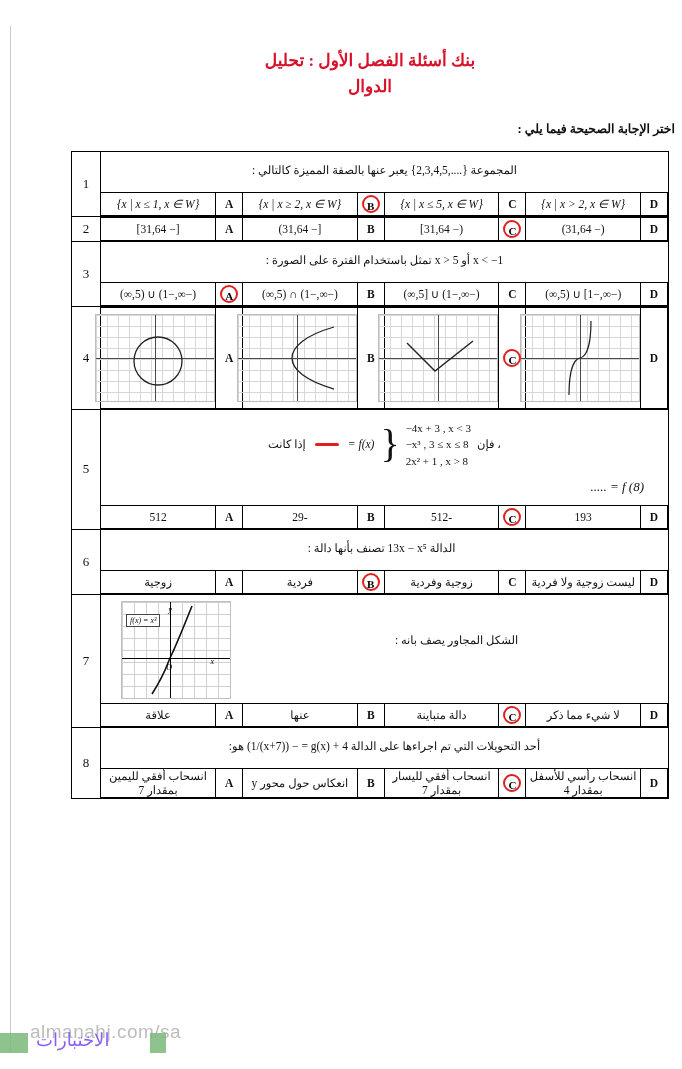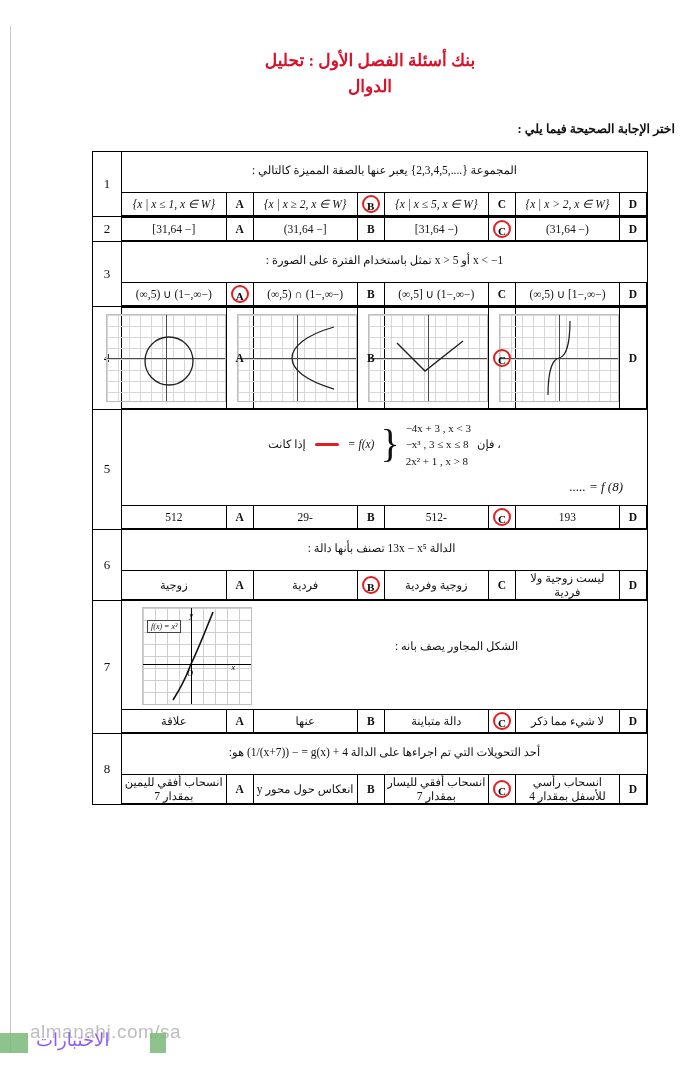--- a/index.html
+++ b/index.html
@@ -35,21 +35,21 @@
   }
   .instruction{
     text-align:right;
     margin:24px 36px 12px 20px;
     font-size:12.5px;
     font-weight:bold;
   }
 
   table.quiz{
     border-collapse:collapse;
-    width:556px;
+    width:598px;
     margin:14px auto;
     table-layout:fixed;
   }
   table.quiz td{
     border:1px solid #000;
     padding:0;
     vertical-align:middle;
   }
   .qnum{
     width:28px;text-align:center;font-size:13px;font-weight:normal;

